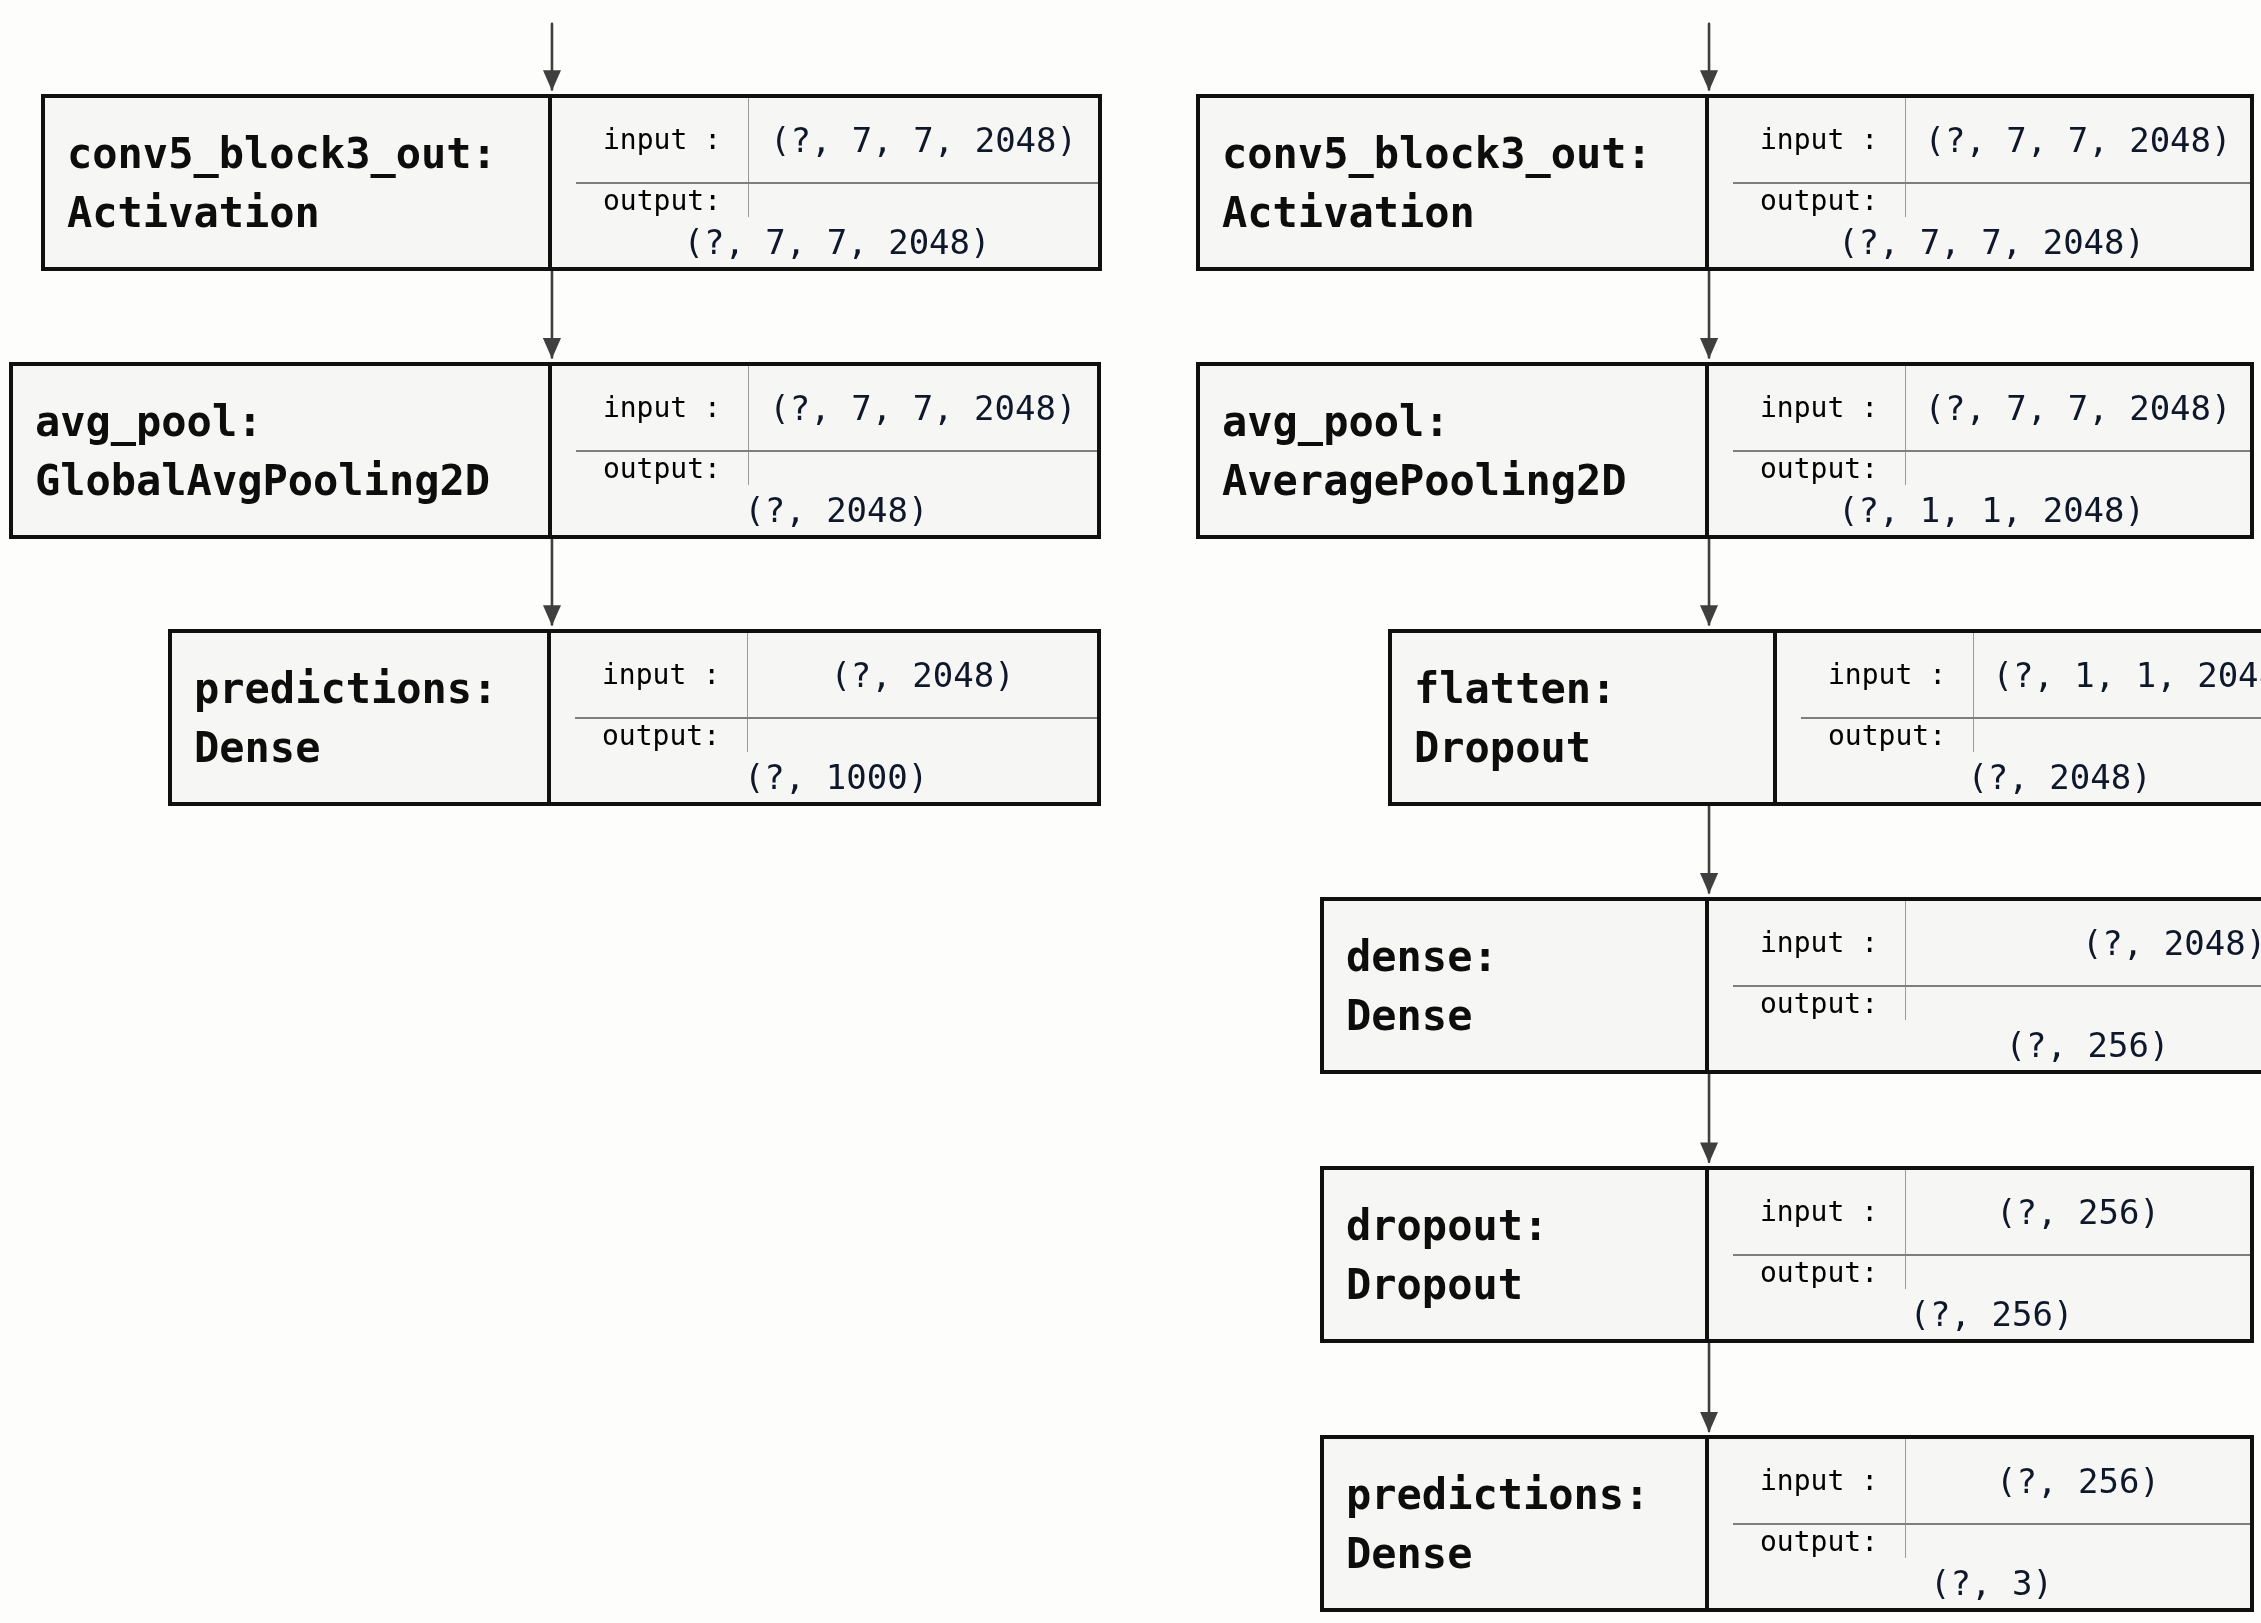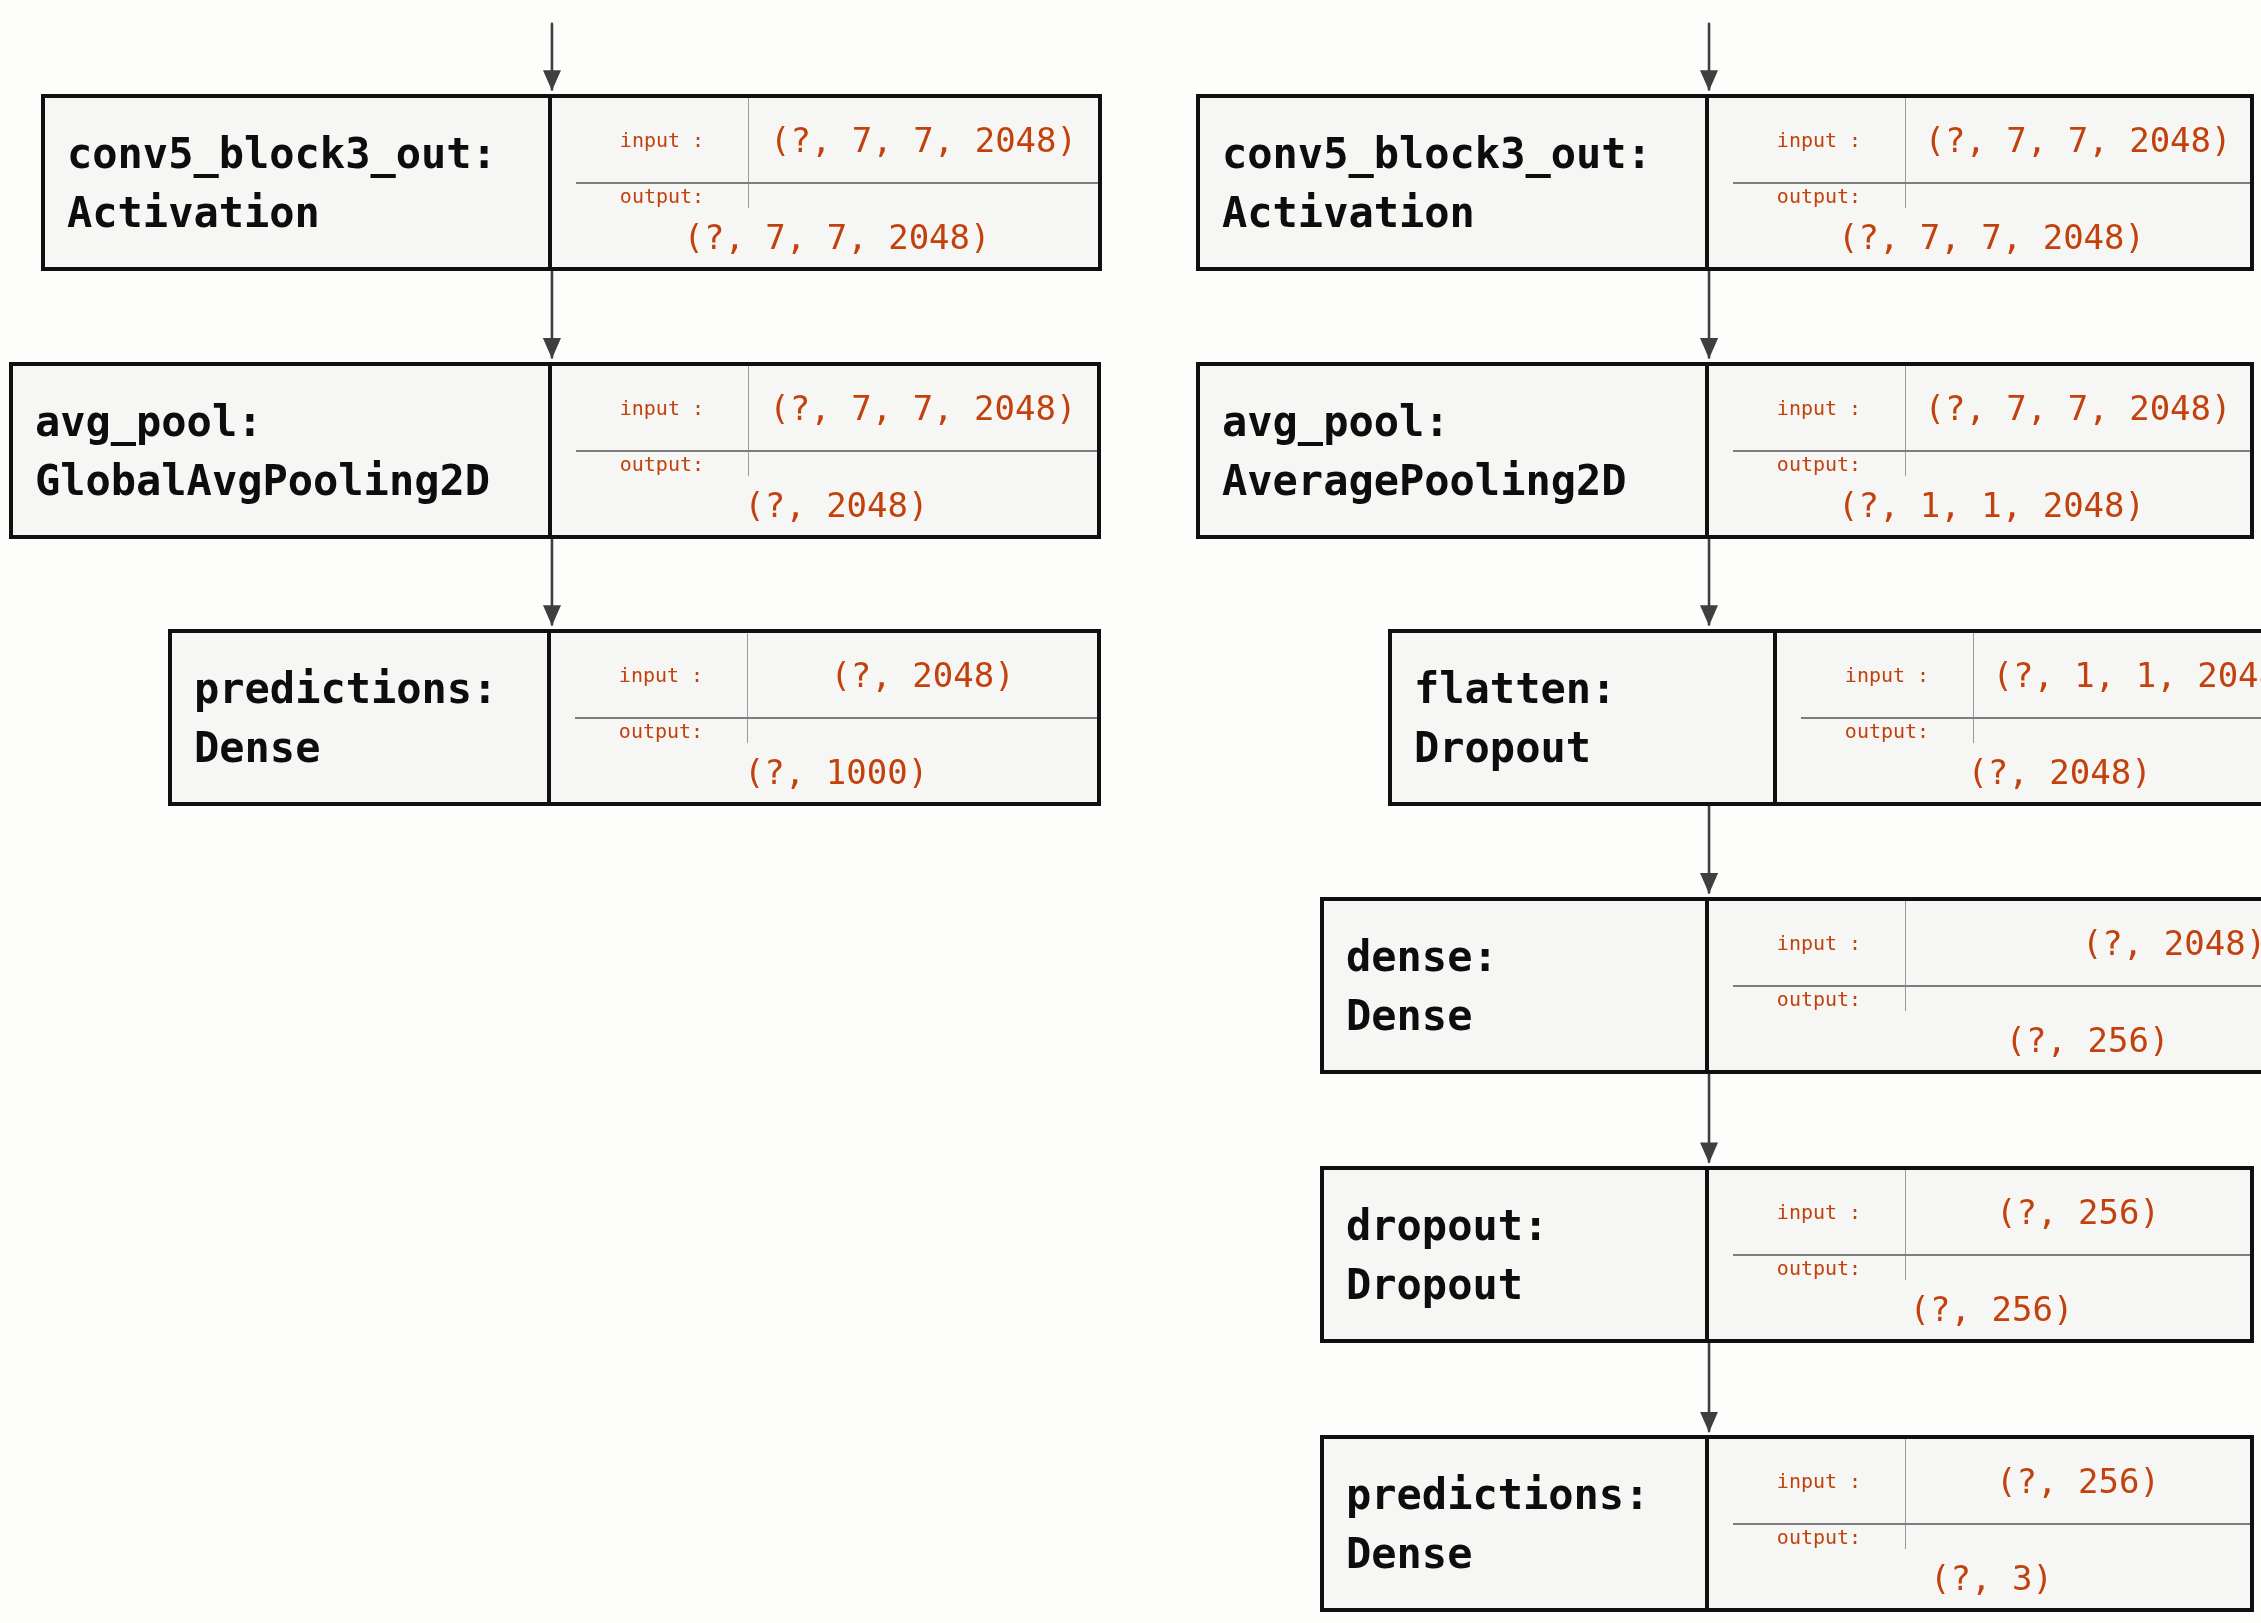--- a/index.html
+++ b/index.html
@@ -68,31 +68,31 @@
     border-top: 2.2px solid #7e7e7e;
     flex-direction: column;
   }
   .io-label {
     box-sizing: border-box;
     width: 173px;
     border-right: 1.5px solid #9a9a9a;
     display: flex;
     align-items: center;
     justify-content: center;
-    font-size: 20px;
-    color: #c2410c;
+    font-size: 28px;
+    color: #000000;
     white-space: pre;
   }
   .io-value {
     flex: 1;
     display: flex;
     align-items: center;
     justify-content: center;
     font-size: 34px;
-    color: #c2410c;
+    color: #0f172a;
     white-space: pre;
   }
 </style>
 </head>
 <body>
 
 <div class="canvas">
 
   <svg class="arrow-layer" width="2261" height="1624" viewBox="0 0 3064 2200" xmlns="http://www.w3.org/2000/svg">
     <defs>

